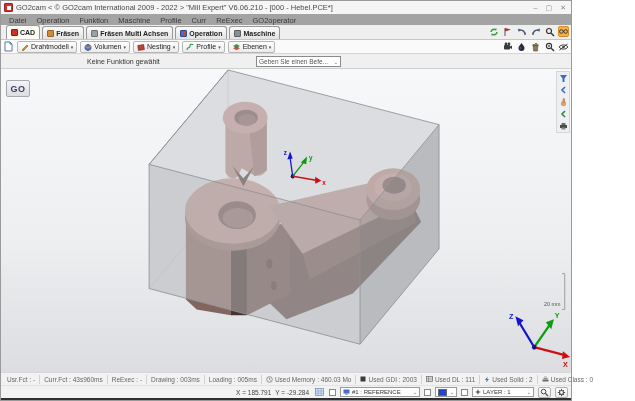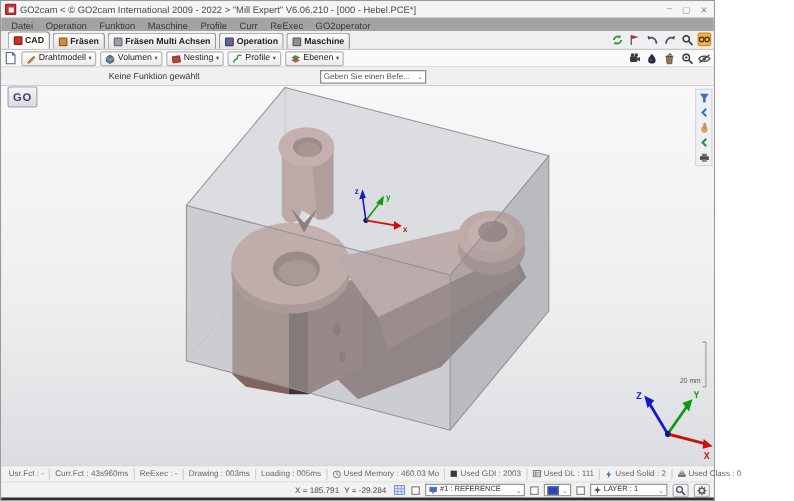--- a/index.html
+++ b/index.html
@@ -38,21 +38,21 @@
 
   
   .funcrow { height:15px; background:#f0f0f0; border-bottom:1px solid #cfcfcf; display:flex; align-items:center; font-size:7px; color:#333; position:relative; flex:0 0 auto; }
   .func-status { margin-left:86px; }
   .command-combo { position:absolute; left:255px; top:2px; width:85px; height:11px; background:#fff; border:1px solid #8a8a8a;
                    display:flex; align-items:center; justify-content:space-between; padding:0 2px; font-size:6.5px; color:#555; }
 
   
   .viewport { flex:1 1 auto; position:relative; background:linear-gradient(180deg,#f7f8f9 0%,#edeff1 55%,#dbdde0 100%); overflow:hidden; }
   .scene { position:absolute; inset:0; width:100%; height:100%; }
-  .go-btn { position:absolute; left:5px; top:0; width:24px; height:17px; background:linear-gradient(#f4f4f6,#dcdce0);
+  .go-btn { position:absolute; left:5px; top:11px; width:24px; height:17px; background:linear-gradient(#f4f4f6,#dcdce0);
             border:1px solid #a8a8b0; border-radius:2px; color:#3c3c6e; font-weight:bold; font-size:9px;
             display:flex; align-items:center; justify-content:center; letter-spacing:0.5px; }
   .right-tools { position:absolute; right:1px; top:2px; width:14px; display:flex; flex-direction:column; gap:2px;
                  background:#eef0f3; border:1px solid #d5d7da; padding:1px; align-items:center; }
   .rt-btn { width:11px; height:10px; display:flex; align-items:center; justify-content:center; }
 
   
   .statusbar { height:13px; background:#f2f2f2; border-top:1px solid #d8d8d8; display:flex; align-items:center; font-size:6.5px; color:#666; padding-left:2px; flex:0 0 auto; }
   .seg { padding:0 4px; border-right:1px solid #d2d2d2; display:flex; gap:2px; align-items:center; white-space:nowrap; height:9px; }
   .seg-icon { display:inline-flex; }

